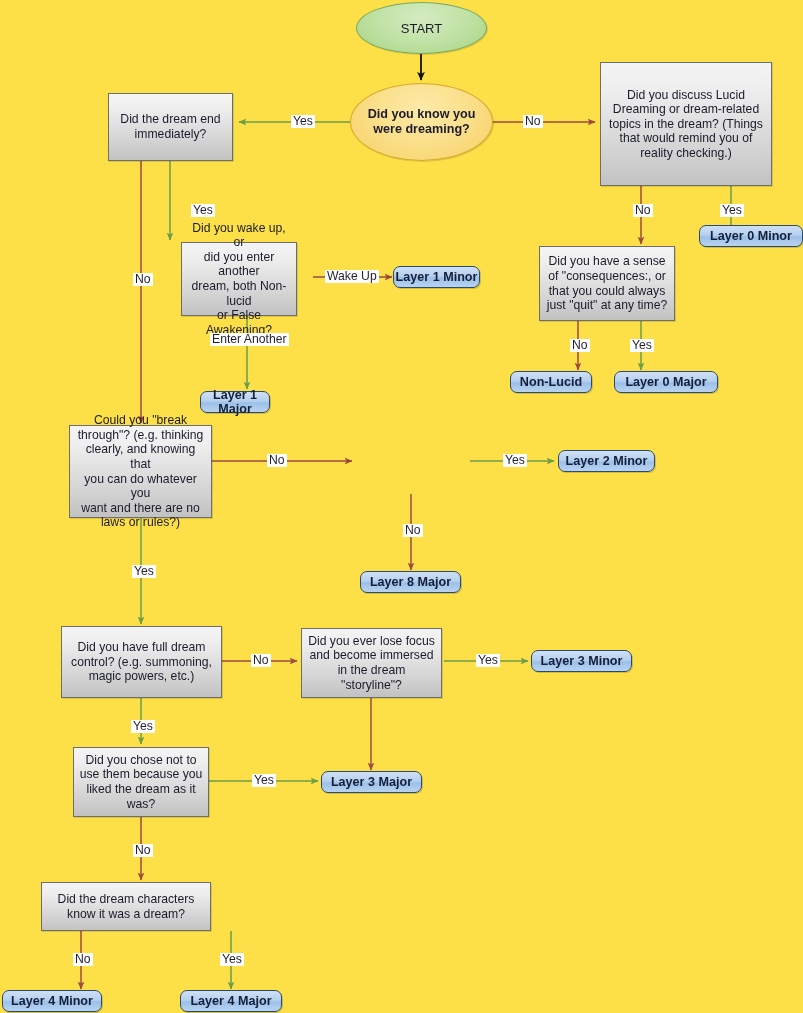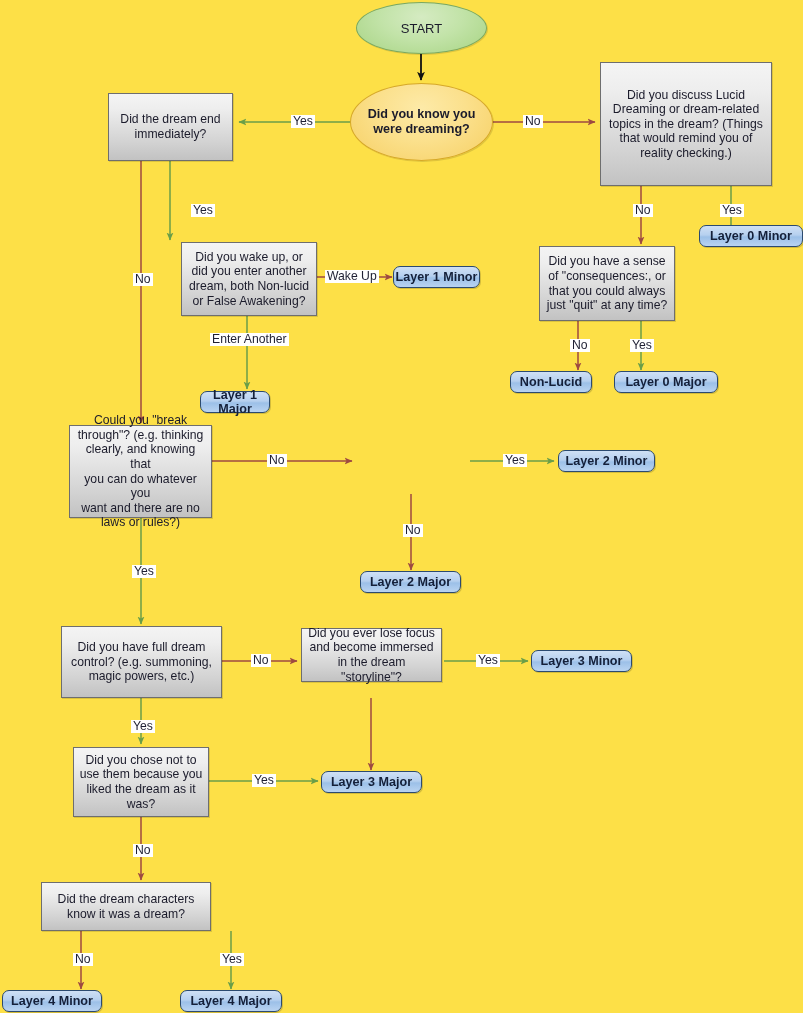--- a/index.html
+++ b/index.html
@@ -205,21 +205,21 @@
   </div>
 
   <div class="node proc" style="left:600px; top:62px; width:172px; height:124px;">
     <span class="txt">Did you discuss Lucid
 Dreaming or dream-related
 topics in the dream? (Things
 that would remind you of
 reality checking.)</span>
   </div>
 
-  <div class="node proc" style="left:181px; top:242px; width:136px; height:74px;">
+  <div class="node proc" style="left:181px; top:242px; width:116px; height:74px;">
     <span class="txt">Did you wake up, or
 did you enter another
 dream, both Non-lucid
 or False Awakening?</span>
   </div>
 
   <div class="node proc" style="left:539px; top:246px; width:136px; height:75px;">
     <span class="txt">Did you have a sense
 of "consequences:, or
 that you could always
@@ -235,21 +235,21 @@
 laws or rules?)</span>
   </div>
 
 
   <div class="node proc" style="left:61px; top:626px; width:161px; height:72px;">
     <span class="txt">Did you have full dream
 control? (e.g. summoning,
 magic powers, etc.)</span>
   </div>
 
-  <div class="node proc" style="left:301px; top:628px; width:141px; height:54px;">
+  <div class="node proc" style="left:301px; top:628px; width:141px; height:70px;">
     <span class="txt">Did you ever lose focus
 and become immersed
 in the dream "storyline"?</span>
   </div>
 
   <div class="node proc" style="left:73px; top:747px; width:136px; height:70px;justify-content:center;">
     <span class="txt">Did you chose not to
 use them because you
 liked the dream as it
 was?</span>
@@ -278,21 +278,21 @@
 
   <div class="node term" style="left:200px; top:391px; width:70px; height:22px;">
     <span class="txt">Layer 1 Major</span>
   </div>
 
   <div class="node term" style="left:558px; top:450px; width:97px; height:22px;">
     <span class="txt">Layer 2 Minor</span>
   </div>
 
   <div class="node term" style="left:360px; top:571px; width:101px; height:22px;">
-    <span class="txt">Layer 2 Major</span>
+    <span class="txt">Layer 8 Major</span>
   </div>
 
   <div class="node term" style="left:531px; top:650px; width:101px; height:22px;">
     <span class="txt">Layer 3 Minor</span>
   </div>
 
   <div class="node term" style="left:321px; top:771px; width:101px; height:22px;">
     <span class="txt">Layer 3 Major</span>
   </div>
 

